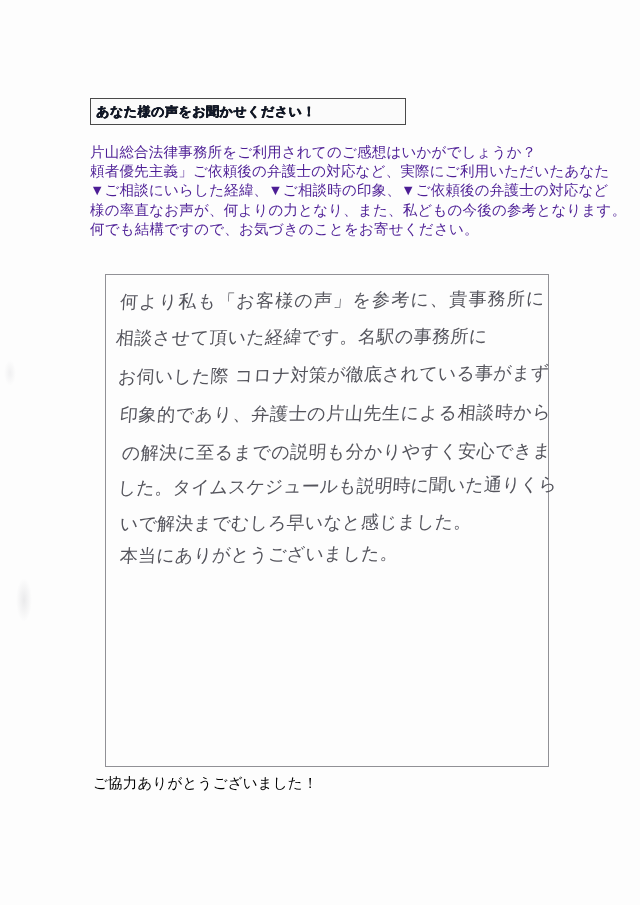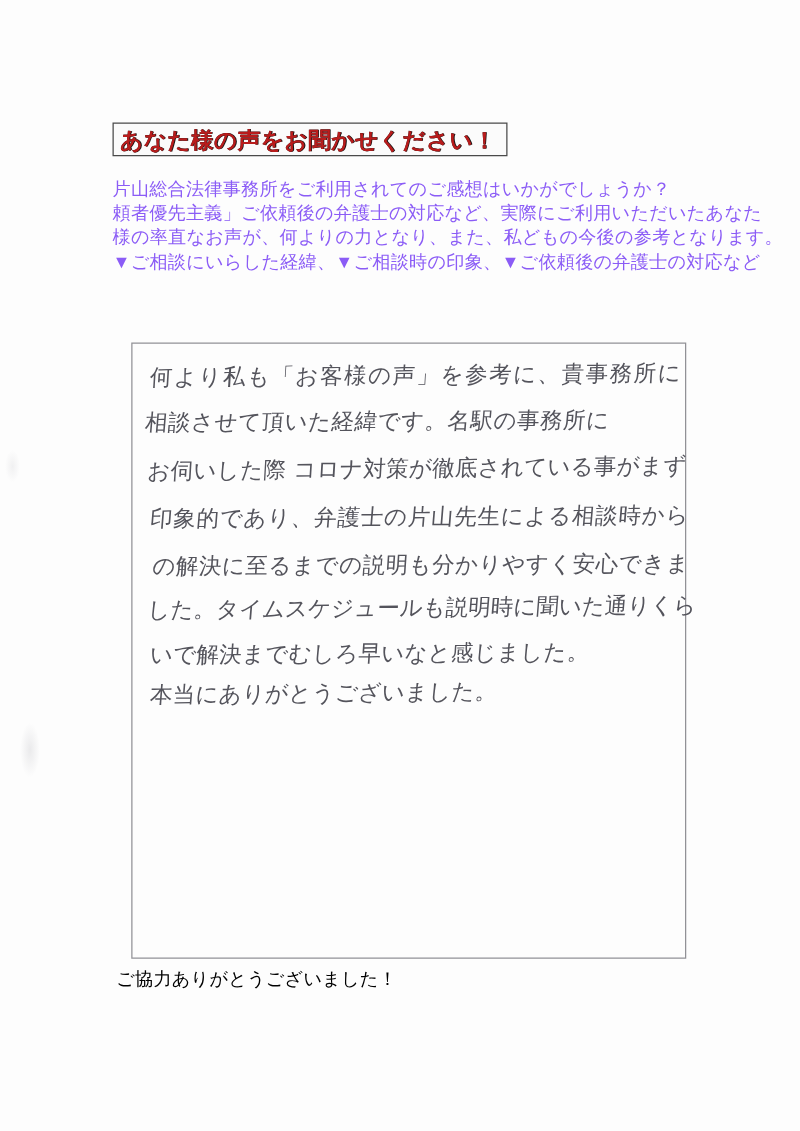--- a/index.html
+++ b/index.html
@@ -24,35 +24,35 @@
     width: 316px;
     height: 27px;
     border: 1px solid #4a4a4a;
     background: #fbfbfb;
     display: flex;
     align-items: center;
     box-sizing: border-box;
     padding-left: 5px;
   }
   .title-text {
-    font-size: 18px;
+    font-size: 13px;
     font-weight: bold;
-    color: #b91c1c;
+    color: #0f172a;
     letter-spacing: 0.5px;
     white-space: nowrap;
     text-shadow: 0.7px 0 0 #151515, 0 0.4px 0 #151515;
   }
 
   
   .intro {
     position: absolute;
     left: 90px;
     top: 143px;
     width: 470px;
-    color: #8b5cf6;
+    color: #4c1d95;
   }
   .intro-line {
     font-size: 14.5px;
     line-height: 19.2px;
     white-space: nowrap;
     letter-spacing: 0.2px;
   }
 
   
   .hw-box {
@@ -113,22 +113,23 @@
 
 <div class="page">
 
   <div class="title-box">
     <span class="title-text">あなた様の声をお聞かせください！</span>
   </div>
 
   <div class="intro">
     <div class="intro-line">片山総合法律事務所をご利用されてのご感想はいかがでしょうか？</div>
     <div class="intro-line">頼者優先主義」ご依頼後の弁護士の対応など、実際にご利用いただいたあなた</div>
+    <div class="intro-line">▼ご相談にいらした経緯、▼ご相談時の印象、▼ご依頼後の弁護士の対応など</div>
     <div class="intro-line">様の率直なお声が、何よりの力となり、また、私どもの今後の参考となります。</div>
-    <div class="intro-line">▼ご相談にいらした経緯、▼ご相談時の印象、▼ご依頼後の弁護士の対応など</div>
+    <div class="intro-line">何でも結構ですので、お気づきのことをお寄せください。</div>
   </div>
 
   <div class="hw-box">
     <div class="hw-line hw-0">何より私も「お客様の声」を参考に、貴事務所に</div>
     <div class="hw-line hw-1">相談させて頂いた経緯です。名駅の事務所に</div>
     <div class="hw-line hw-2">お伺いした際 コロナ対策が徹底されている事がまず</div>
     <div class="hw-line hw-3">印象的であり、弁護士の片山先生による相談時から</div>
     <div class="hw-line hw-4">の解決に至るまでの説明も分かりやすく安心できま</div>
     <div class="hw-line hw-5">した。タイムスケジュールも説明時に聞いた通りくら</div>
     <div class="hw-line hw-6">いで解決までむしろ早いなと感じました。</div>

